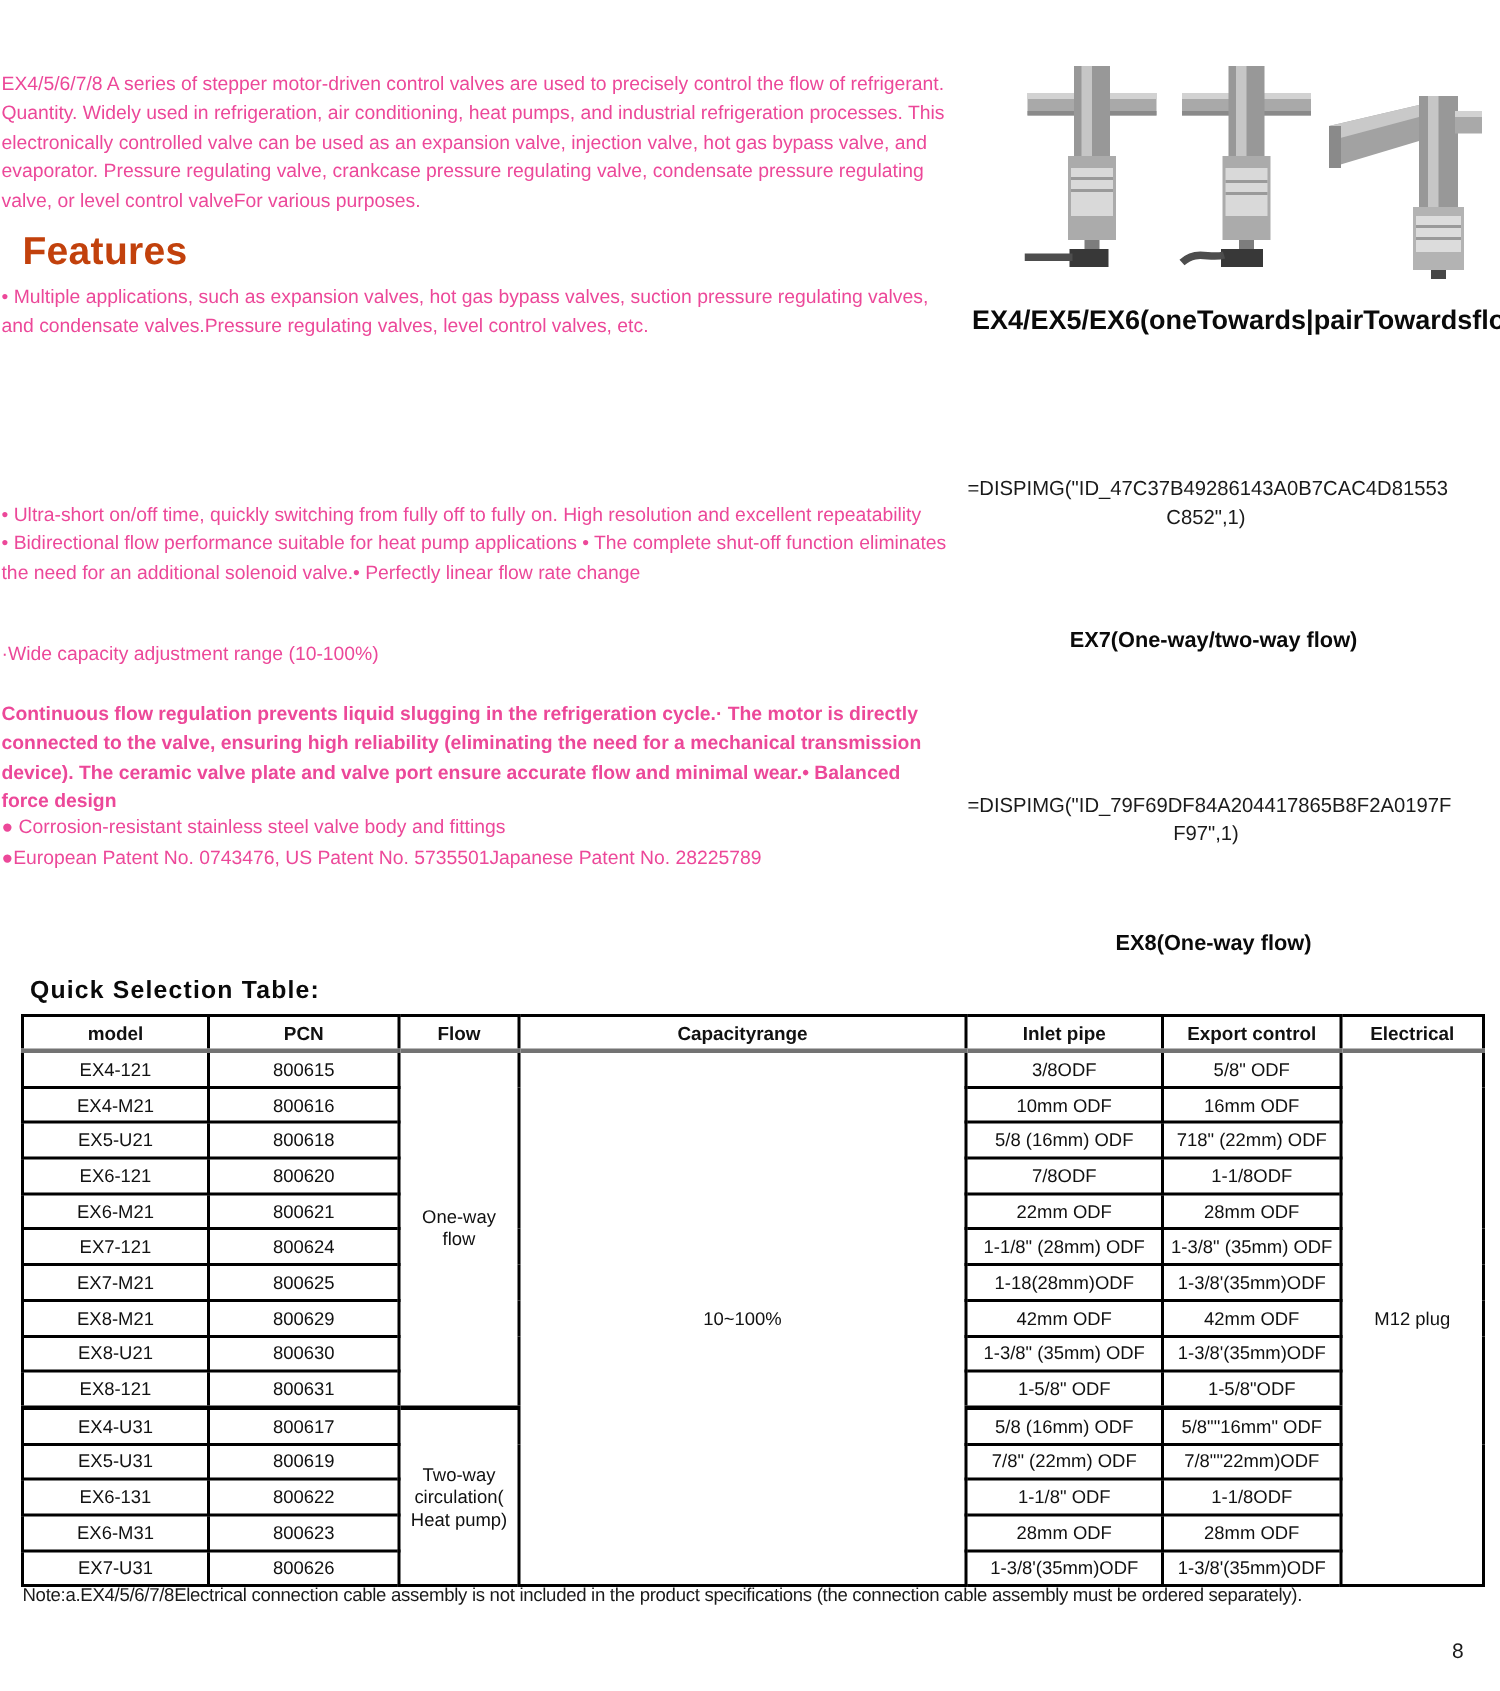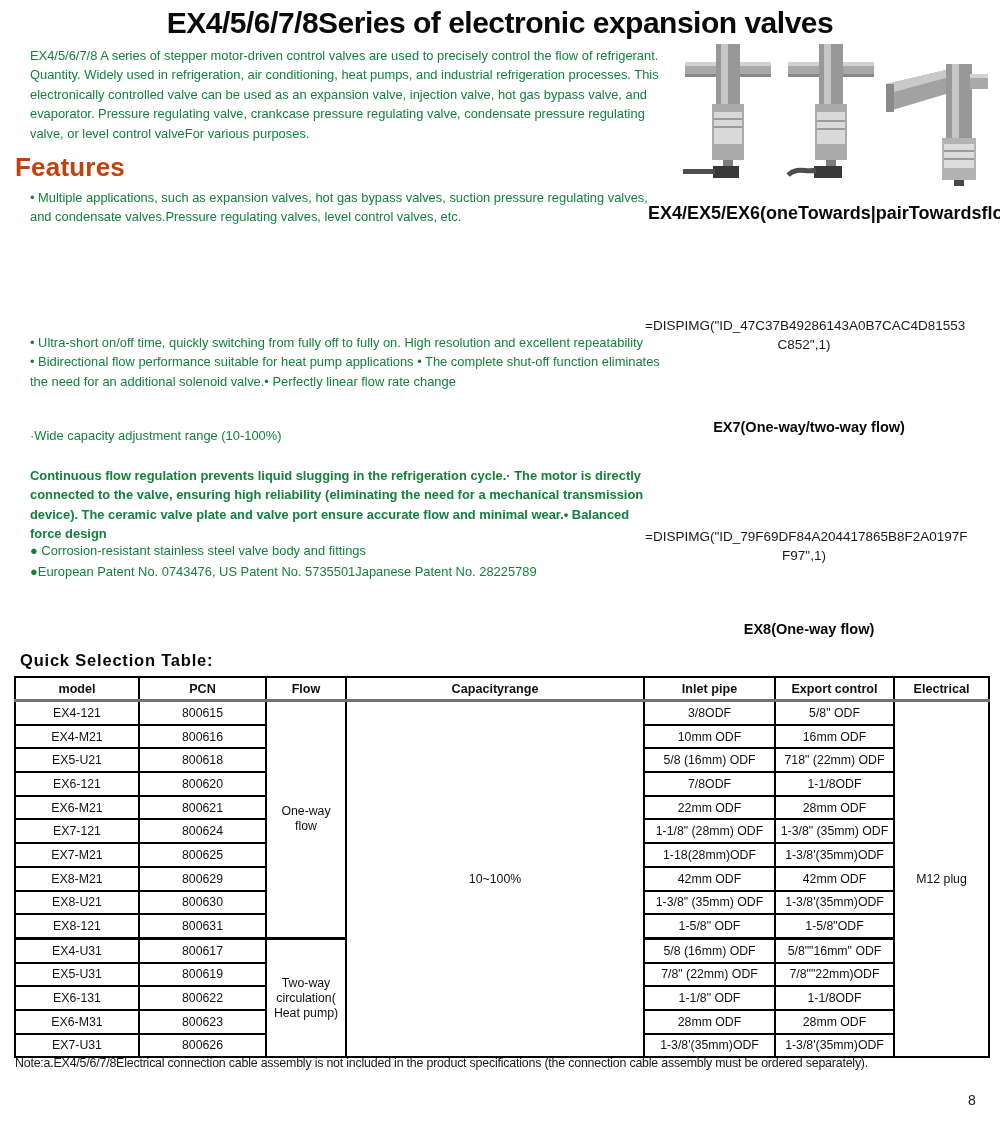--- a/index.html
+++ b/index.html
@@ -7,21 +7,21 @@
     position:relative;width:1000px;height:1127px;background:#ffffff;
     font-family:"Liberation Sans","DejaVu Sans",sans-serif;color:#141414;
     overflow:hidden;
   }
   .abs{position:absolute;}
   .title{
     top:6px;left:0;width:1000px;text-align:center;
     font-size:30px;font-weight:bold;letter-spacing:-0.5px;color:#0a0a0a;
   }
   .body-text{
-    left:30px;width:633px;font-size:12.9px;line-height:19.4px;color:#15803d;
+    left:1px;width:633px;font-size:12.9px;line-height:19.4px;color:#ec4899;
   }
   .features-heading{
     top:152px;left:15px;font-size:26px;font-weight:bold;color:#c2410c;letter-spacing:0.2px;
   }
   .valves{left:683px;top:38px;width:305px;height:150px;}
   .rc-caption{
     left:648px;width:322px;text-align:center;font-weight:bold;color:#0a0a0a;
   }
   .cap-small{font-size:18px;top:203px;text-align:center;}
   .cap-mid1{font-size:14.5px;top:419px;}
@@ -53,21 +53,20 @@
   }
   .page-number{
     top:1092px;left:968px;font-size:14px;color:#1a1a1a;
   }
 </style>
 </head>
 <body>
 
 <div class="page">
 
-  <div class="abs title">EX4/5/6/7/8Series of electronic expansion valves</div>
 
   <div class="abs body-text" style="top:46px;">EX4/5/6/7/8 A series of stepper motor-driven control valves are used to precisely control the flow of refrigerant. Quantity. Widely used in refrigeration, air conditioning, heat pumps, and industrial refrigeration processes. This electronically controlled valve can be used as an expansion valve, injection valve, hot gas bypass valve, and evaporator. Pressure regulating valve, crankcase pressure regulating valve, condensate pressure regulating valve, or level control valveFor various purposes.</div>
 
   <div class="abs features-heading">Features</div>
 
   <div class="abs body-text" style="top:188px;">• Multiple applications, such as expansion valves, hot gas bypass valves, suction pressure regulating valves, and condensate valves.Pressure regulating valves, level control valves, etc.</div>
   <div class="abs body-text" style="top:333px;">
     <div>• Ultra-short on/off time, quickly switching from fully off to fully on. High resolution and excellent repeatability</div>
     <div>• Bidirectional flow performance suitable for heat pump applications • The complete shut-off function eliminates the need for an additional solenoid valve.• Perfectly linear flow rate change</div>
   </div>

